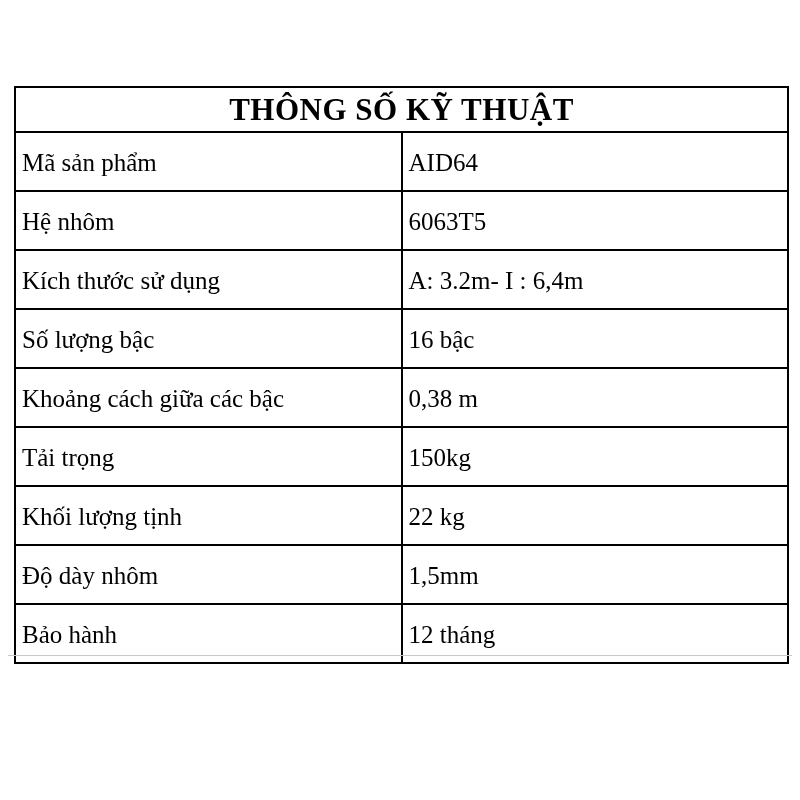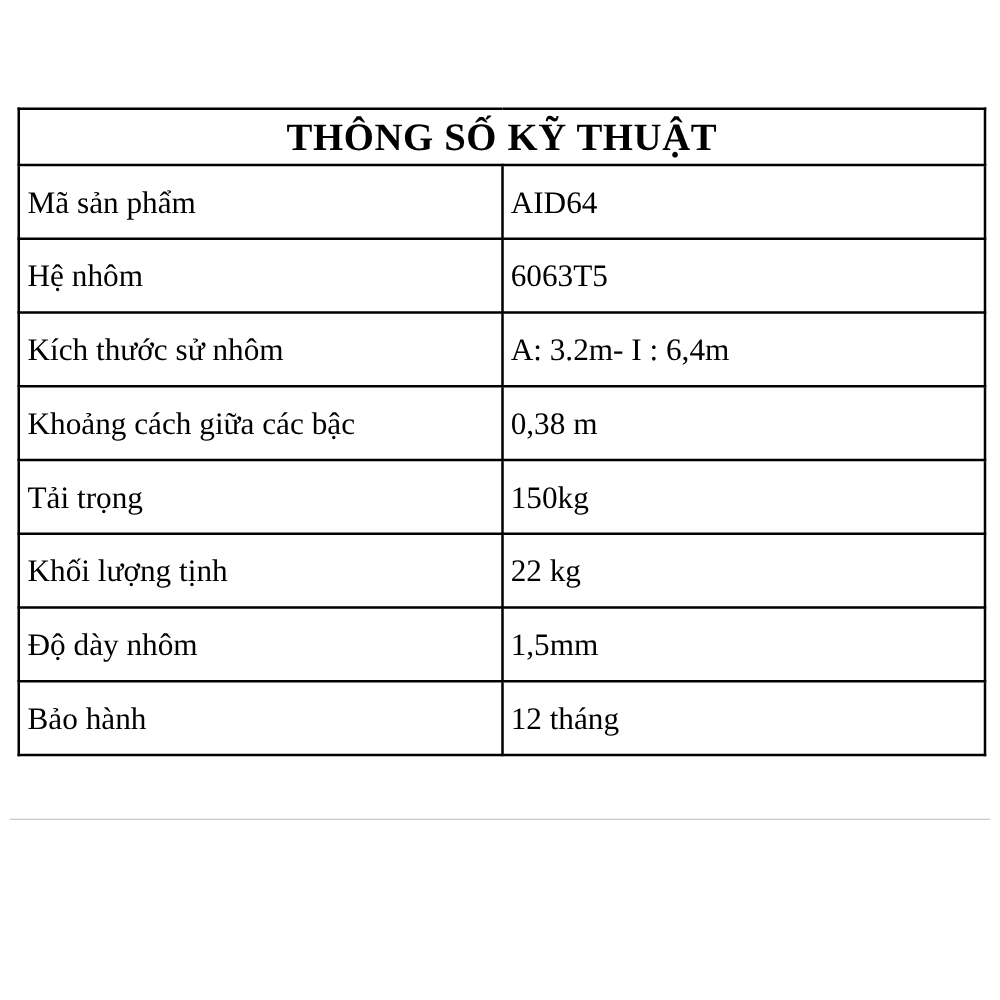--- a/index.html
+++ b/index.html
@@ -69,22 +69,26 @@
     <tbody>
       <tr>
         <td class="label-cell">Mã sản phẩm</td>
         <td class="value-cell">AID64</td>
       </tr>
       <tr>
         <td class="label-cell">Hệ nhôm</td>
         <td class="value-cell">6063T5</td>
       </tr>
       <tr>
-        <td class="label-cell">Kích thước sử nhôm</td>
+        <td class="label-cell">Kích thước sử dụng</td>
         <td class="value-cell">A: 3.2m- I : 6,4m</td>
+      </tr>
+      <tr>
+        <td class="label-cell">Số lượng bậc</td>
+        <td class="value-cell">16 bậc</td>
       </tr>
       <tr>
         <td class="label-cell">Khoảng cách giữa các bậc</td>
         <td class="value-cell">0,38 m</td>
       </tr>
       <tr>
         <td class="label-cell">Tải trọng</td>
         <td class="value-cell">150kg</td>
       </tr>
       <tr>

